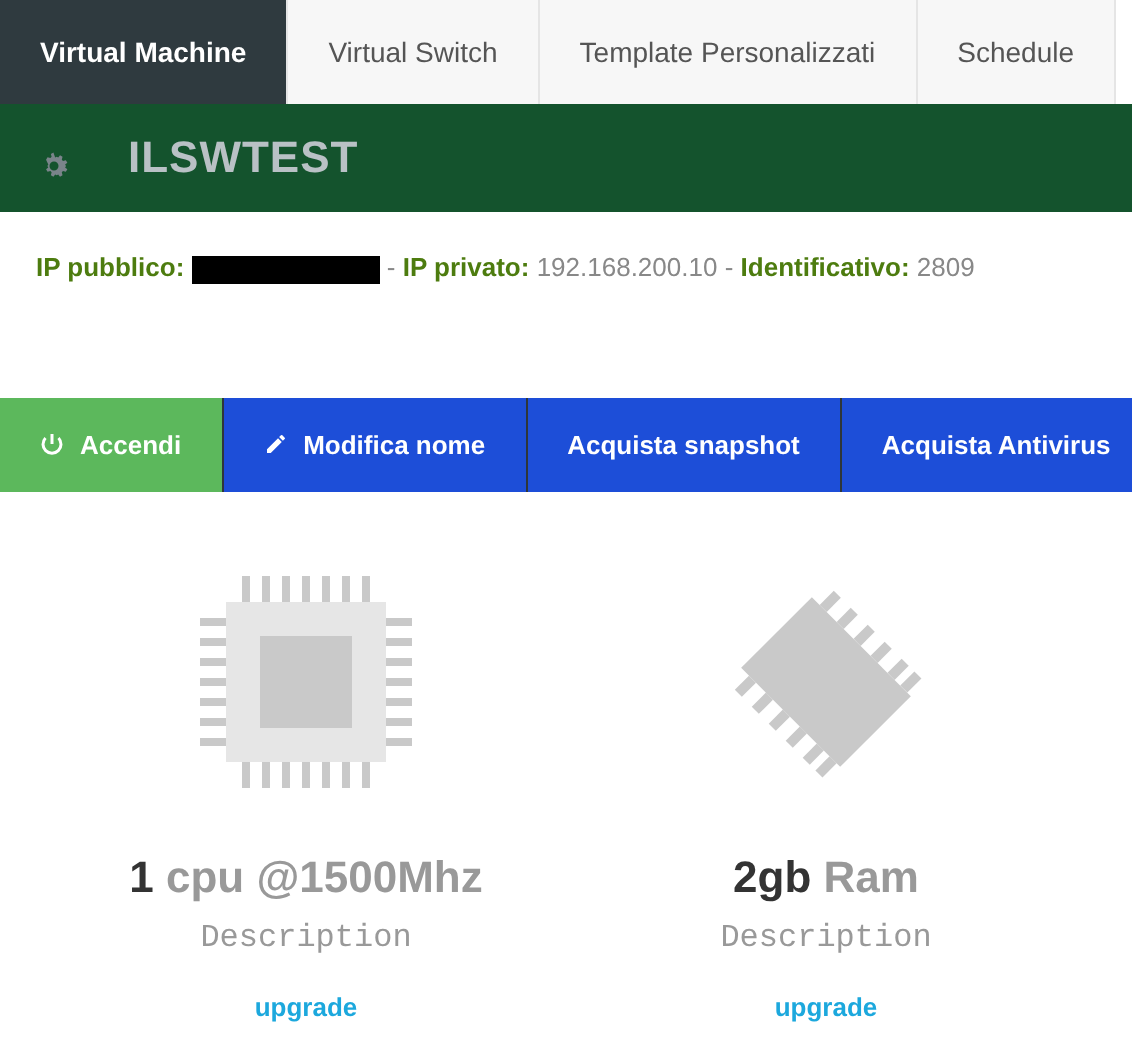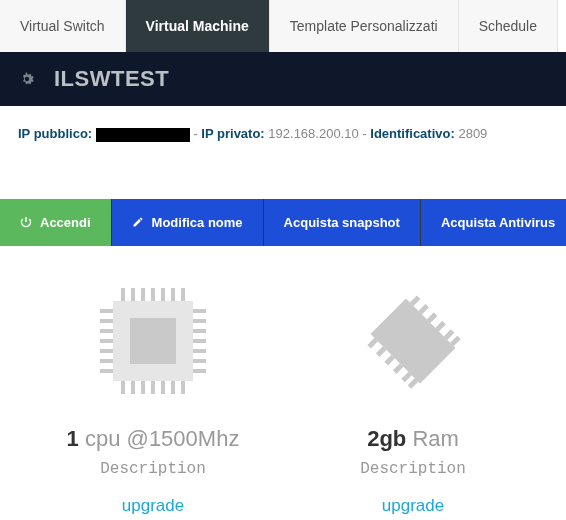--- a/index.html
+++ b/index.html
@@ -3,52 +3,52 @@
 <meta charset="utf-8">
 <style>
   * { box-sizing: border-box; margin: 0; padding: 0; }
   body { font-family: Arial, Helvetica, sans-serif; background: #fff; width: 566px; }
   
   .tabs { display: flex; background: #fff; }
   .tab { padding: 18px 20px; font-size: 14px; color: #555; cursor: pointer; background: #f3f3f3; border-right: 1px solid #e5e5e5; }
   .tab.active { background: #2f3a3f; color: #fff; font-weight: bold; }
   .tab:not(.active) { background: #f7f7f7; }
   
-  .header-bar { background: #0f172a; padding: 14px 18px; display: flex; align-items: center; gap: 14px; }
+  .header-bar { background: #14532d; padding: 14px 18px; display: flex; align-items: flex-end; gap: 24px; }
   .gear { color: #6f797e; font-size: 16px; margin-right: 4px; }
   .vm-name { color: #b9c1c5; font-size: 22px; font-weight: bold; letter-spacing: 0.5px; }
   .vm-os { color: #8c969b; font-size: 13px; }
   
   .info-row { padding: 20px 18px 24px; font-size: 13px; color: #333; }
-  .info-row b { font-weight: bold; color: #0c4a6e; }
+  .info-row b { font-weight: bold; color: #4d7c0f; }
   .info-row .dim { color: #888; }
   .blackbox { display: inline-block; width: 94px; height: 14px; background: #000; vertical-align: middle; }
   
   .action-bar { display: flex; margin-top: 33px; }
   .action-btn { flex: 0 0 auto; padding: 16px 20px; background: #1d4ed8; color: #fff; font-size: 13px; font-weight: bold; border-right: 1px solid #2e363a; cursor: pointer; display: flex; align-items: center; gap: 8px; white-space: nowrap; }
   .action-btn.green { background: #5cb85c; }
   .action-btn .ico { font-size: 13px; }
   
   .cards { display: flex; gap: 60px; padding: 30px 40px 20px; justify-content: center; }
   .card { text-align: center; width: 200px; }
   .icon-box { width: 130px; height: 130px; margin: 0 auto 20px; display: flex; align-items: center; justify-content: center; }
   
   .card-title { font-size: 22px; color: #333; font-weight: bold; margin-bottom: 8px; }
-  .card-title .dim2 { color: #999; font-weight: normal; }
+  .card-title .dim2 { color: #999; font-weight: bold; }
   .card-desc { font-size: 16px; color: #999; margin-bottom: 18px; font-family: Liberation Mono, monospace; }
-  .card-link { font-size: 17px; color: #1ca8dd; font-weight: normal; cursor: pointer; }
+  .card-link { font-size: 13px; color: #1ca8dd; font-weight: bold; cursor: pointer; }
   
   svg { display: block; }
 </style>
 </head>
 <body>
 
 <div class="tabs">
+  <div class="tab active">Virtual Machine</div>
   <div class="tab">Virtual Switch</div>
-  <div class="tab active">Virtual Machine</div>
   <div class="tab">Template Personalizzati</div>
   <div class="tab">Schedule</div>
 </div>
 
 <div class="header-bar">
   <span class="gear">
     <svg width="18" height="18" viewBox="0 0 24 24" fill="#7a848a">
         <path d="M19.4 13l.6-1-.6-1 1.5-1.2-1-1.7-1.9.5-.8-.8.5-1.9-1.7-1-1.2 1.5-1-.6-1 .6L11.6 3l-1.7 1 .5 1.9-.8.8-1.9-.5-1 1.7L8.2 11l-.6 1 .6 1-1.5 1.2 1 1.7 1.9-.5.8.8-.5 1.9 1.7 1 1.2-1.5 1 .6 1-.6 1.2 1.5 1.7-1-.5-1.9.8-.8 1.9.5 1-1.7L19.4 13zM12 15a3 3 0 110-6 3 3 0 010 6z"></path>
       </svg>
   </span>

